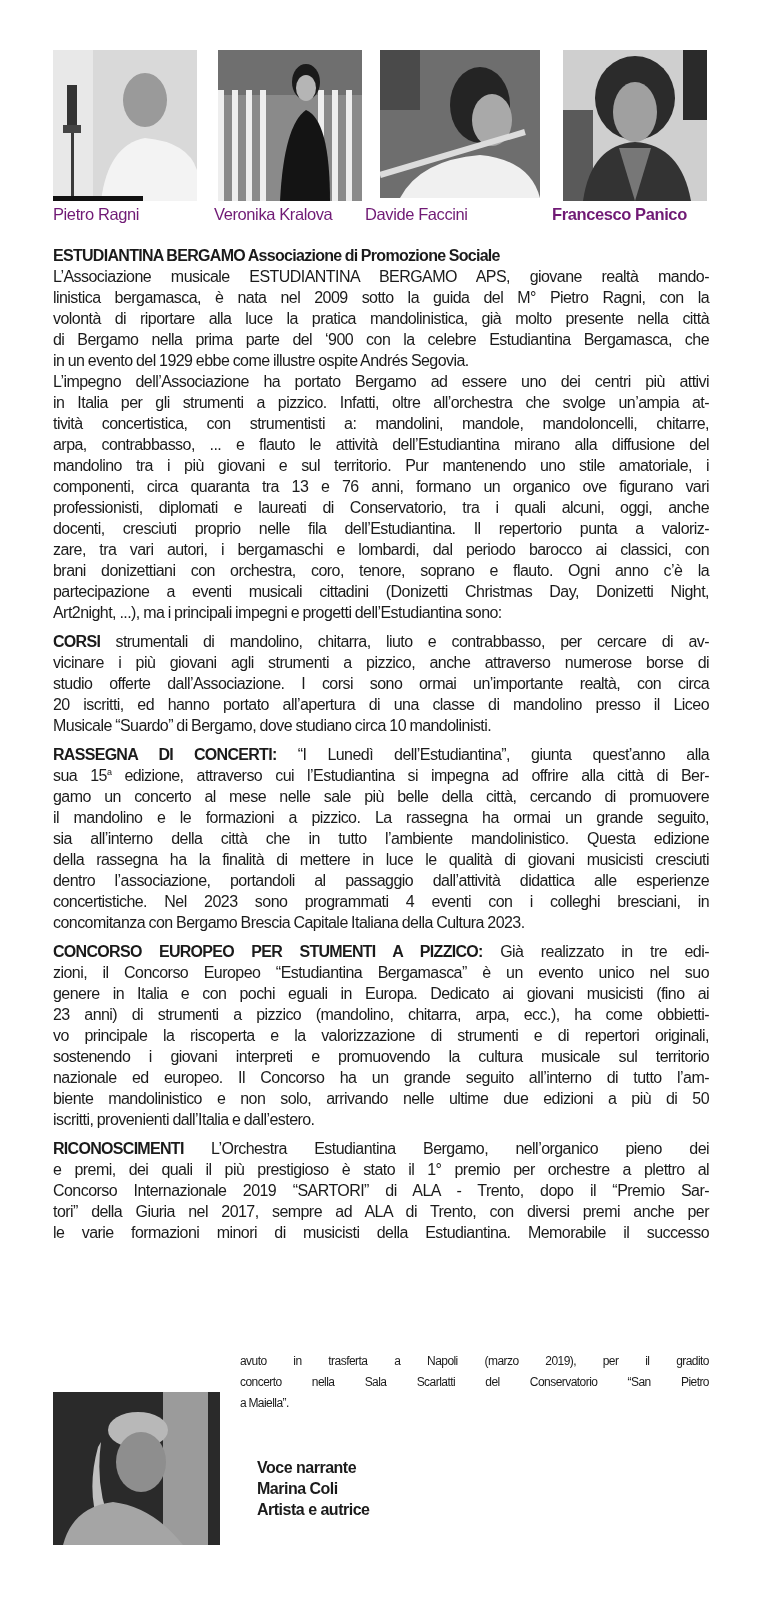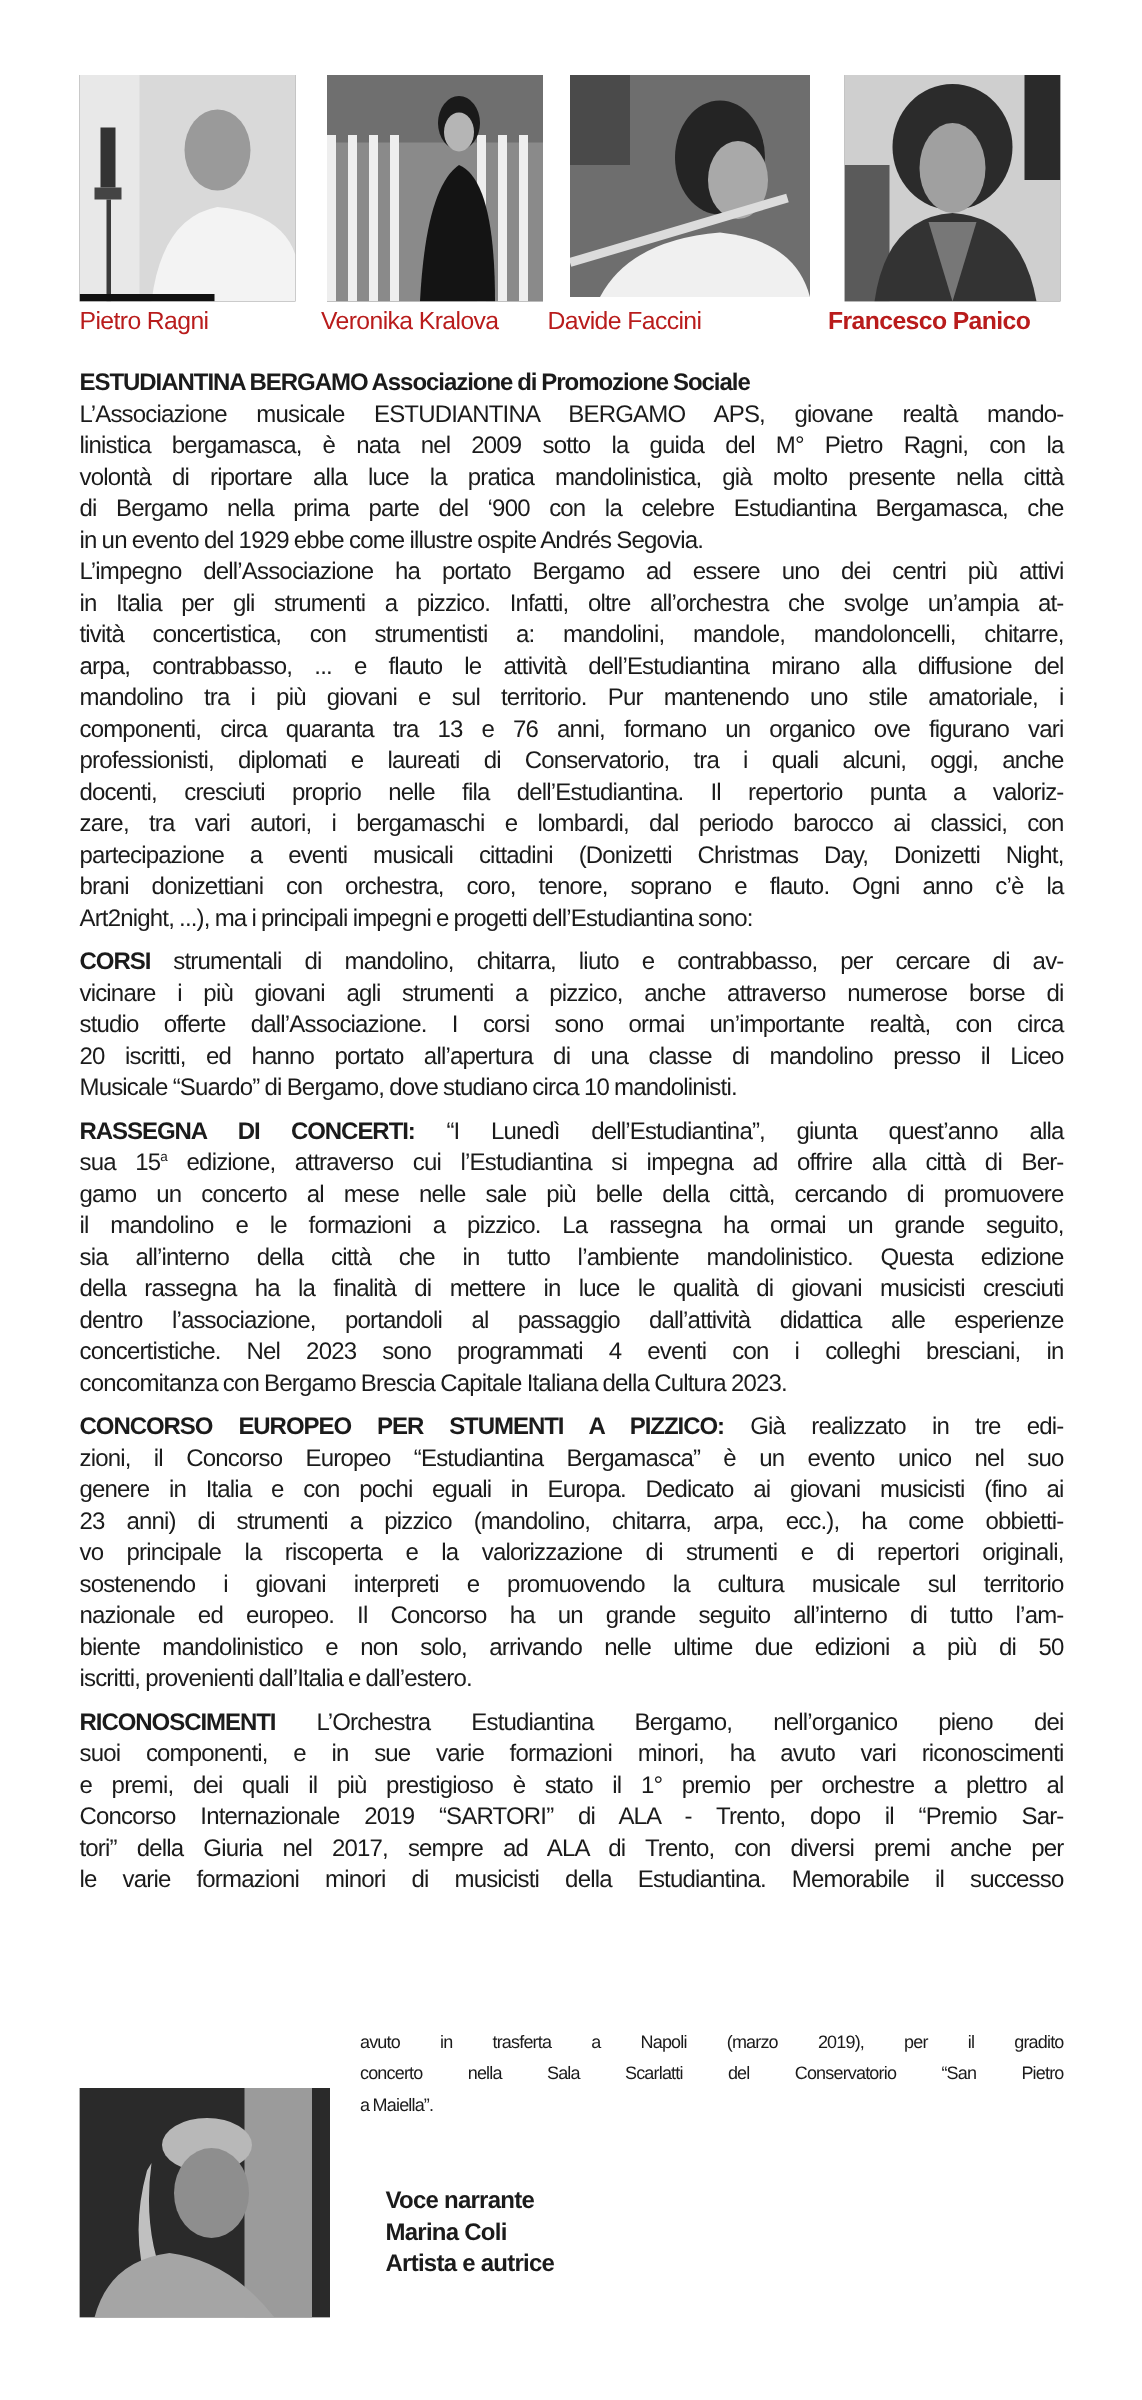--- a/index.html
+++ b/index.html
@@ -1,21 +1,21 @@
 <!DOCTYPE html>
 <html><head>
 <meta charset="utf-8">
 <style>
   html, body { margin: 0; padding: 0; background: #ffffff; }
   body { width: 761px; height: 1600px; position: relative; overflow: hidden;
          font-family: "Liberation Sans", sans-serif; color: #1b1b1b; }
   .photo { position: absolute; overflow: hidden; background: #888; }
   .photo svg { width: 100%; height: 100%; display: block; }
   .caption { position: absolute; top: 205px; font-size: 16.5px; letter-spacing: -0.4px;
-             color: #b91c1c; white-space: nowrap; }
+             color: #701a75; white-space: nowrap; }
   .text-block { position: absolute; left: 53px; width: 656px; font-size: 16px;
                 line-height: 21px; letter-spacing: -0.55px; word-spacing: -0.5px; }
   .ln { display: block; white-space: nowrap; text-align: justify; text-align-last: justify; height: 21px; overflow: visible; }
   .ln.last { text-align-last: left; }
   .b { font-weight: bold; letter-spacing: -0.7px; }
   .sec { margin-top: 8px; }
   sup { font-size: 9px; line-height: 0; vertical-align: 6px; }
   .indent { position: absolute; left: 240px; width: 469px; font-size: 12px; line-height: 21px;
             letter-spacing: -0.55px; word-spacing: -0.5px; }
   .narrator { position: absolute; left: 240px; top: 1457px; font-size: 16px; line-height: 21px;
@@ -91,22 +91,22 @@
   <span class="ln last">in un evento del 1929 ebbe come illustre ospite Andrés Segovia.</span>
   <span class="ln">L’impegno dell’Associazione ha portato Bergamo ad essere uno dei centri più attivi</span>
   <span class="ln">in Italia per gli strumenti a pizzico. Infatti, oltre all’orchestra che svolge un’ampia at-</span>
   <span class="ln">tività concertistica, con strumentisti a: mandolini, mandole, mandoloncelli, chitarre,</span>
   <span class="ln">arpa, contrabbasso, ... e flauto le attività dell’Estudiantina mirano alla diffusione del</span>
   <span class="ln">mandolino tra i più giovani e sul territorio. Pur mantenendo uno stile amatoriale, i</span>
   <span class="ln">componenti, circa quaranta tra 13 e 76 anni, formano un organico ove figurano vari</span>
   <span class="ln">professionisti, diplomati e laureati di Conservatorio, tra i quali alcuni, oggi, anche</span>
   <span class="ln">docenti, cresciuti proprio nelle fila dell’Estudiantina. Il repertorio punta a valoriz-</span>
   <span class="ln">zare, tra vari autori, i bergamaschi e lombardi, dal periodo barocco ai classici, con</span>
+  <span class="ln">brani donizettiani con orchestra, coro, tenore, soprano e flauto. Ogni anno c’è la</span>
   <span class="ln">partecipazione a eventi musicali cittadini (Donizetti Christmas Day, Donizetti Night,</span>
-  <span class="ln">brani donizettiani con orchestra, coro, tenore, soprano e flauto. Ogni anno c’è la</span>
   <span class="ln last">Art2night, ...), ma i principali impegni e progetti dell’Estudiantina sono:</span>
 
   <div class="sec">
     <span class="ln"><span class="b">CORSI</span><span> strumentali di mandolino, chitarra, liuto e contrabbasso, per cercare di av-</span></span>
     <span class="ln">vicinare i più giovani agli strumenti a pizzico, anche attraverso numerose borse di</span>
     <span class="ln">studio offerte dall’Associazione. I corsi sono ormai un’importante realtà, con circa</span>
     <span class="ln">20 iscritti, ed hanno portato all’apertura di una classe di mandolino presso il Liceo</span>
     <span class="ln last">Musicale “Suardo” di Bergamo, dove studiano circa 10 mandolinisti.</span>
   </div>
 
@@ -129,21 +129,20 @@
     <span class="ln">23 anni) di strumenti a pizzico (mandolino, chitarra, arpa, ecc.), ha come obbietti-</span>
     <span class="ln">vo principale la riscoperta e la valorizzazione di strumenti e di repertori originali,</span>
     <span class="ln">sostenendo i giovani interpreti e promuovendo la cultura musicale sul territorio</span>
     <span class="ln">nazionale ed europeo. Il Concorso ha un grande seguito all’interno di tutto l’am-</span>
     <span class="ln">biente mandolinistico e non solo, arrivando nelle ultime due edizioni a più di 50</span>
     <span class="ln last">iscritti, provenienti dall’Italia e dall’estero.</span>
   </div>
 
   <div class="sec">
     <span class="ln"><span class="b">RICONOSCIMENTI</span><span> L’Orchestra Estudiantina Bergamo, nell’organico pieno dei</span></span>
-    <span class="ln">suoi componenti, e in sue varie formazioni minori, ha avuto vari riconoscimenti</span>
     <span class="ln">e premi, dei quali il più prestigioso è stato il 1° premio per orchestre a plettro al</span>
     <span class="ln">Concorso Internazionale 2019 “SARTORI” di ALA - Trento, dopo il “Premio Sar-</span>
     <span class="ln">tori” della Giuria nel 2017, sempre ad ALA di Trento, con diversi premi anche per</span>
     <span class="ln">le varie formazioni minori di musicisti della Estudiantina. Memorabile il successo</span>
   </div>
 </div>
 
 <div class="indent" style="top:1351px;">
   <span class="ln">avuto in trasferta a Napoli (marzo 2019), per il gradito</span>
   <span class="ln">concerto nella Sala Scarlatti del Conservatorio “San Pietro</span>

